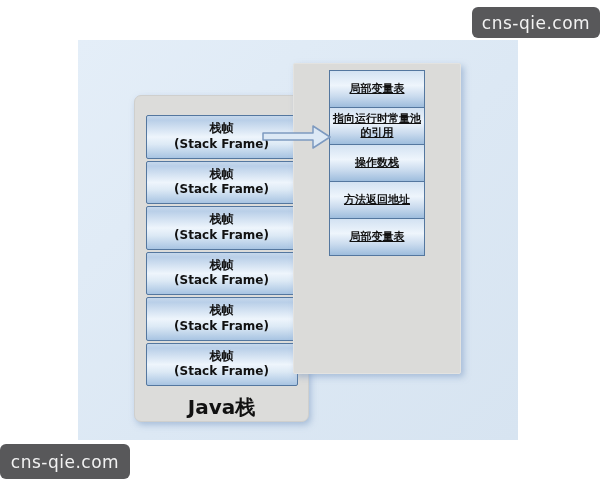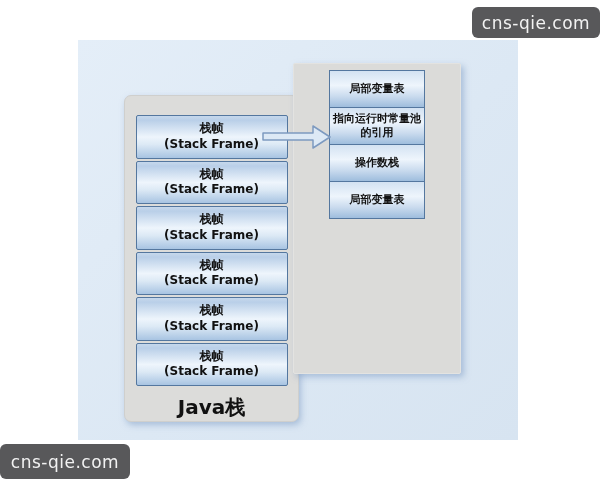--- a/index.html
+++ b/index.html
@@ -9,42 +9,42 @@
 
   .blue-bg { position: absolute; left: 78px; top: 40px; width: 440px; height: 400px;
     background: linear-gradient(135deg, #e4eef8 0%, #dce8f4 55%, #d7e4f1 100%); }
 
   .watermark { position: absolute; background: #58585a; color: #f2f2f2;
     font-size: 17px; display: flex; align-items: center; justify-content: center;
     letter-spacing: 0.5px; border-radius: 6px; }
   .watermark.top { right: 0; top: 7px; width: 128px; height: 31px; }
   .watermark.bottom { left: 0; top: 444px; width: 130px; height: 35px; }
 
-  .java-stack { position: absolute; left: 124px; top: 95px; width: 175px; height: 327px;
+  .java-stack { position: absolute; left: 134px; top: 95px; width: 175px; height: 327px;
     background: #dcdcda; border: 1px solid #cfcfcd; border-radius: 7px;
     box-shadow: 2px 3px 6px rgba(125,155,195,0.55);
     padding-top: 19px; display: flex; flex-direction: column; align-items: center; }
 
   .frame-box { width: 152px; height: 44px; margin-bottom: 2px;
     border: 1px solid #54779f; border-radius: 2px;
     background: linear-gradient(180deg, #c6d8ec 0%, #b9cfe8 10%, #eef5fc 50%, #dce9f5 68%, #a8c4e2 100%);
     display: flex; flex-direction: column; align-items: center; justify-content: center;
     font-size: 12px; font-weight: bold; color: #111; line-height: 1.3; text-align: center; }
 
   .java-stack-label { margin-top: 6px; font-size: 20px; font-weight: bold; color: #111; }
 
   .frame-detail-panel { position: absolute; left: 293px; top: 63px; width: 168px; height: 311px;
     background: #dbdbd9; border: 1px solid #e3e3e1; border-radius: 2px;
     box-shadow: 3px 3px 6px rgba(125,155,195,0.55);
     padding-top: 7px; display: flex; flex-direction: column; align-items: center; }
 
   .detail-box { width: 96px; border: 1px solid #54779f; margin-top: -1px;
     background: linear-gradient(180deg, #d3e2f2 0%, #eef5fc 40%, #cadbee 70%, #9ebddd 100%);
     display: flex; align-items: center; justify-content: center; text-align: center;
-    font-size: 11px; font-weight: bold; color: #111; line-height: 1.25; padding: 18px 3px; }
+    font-size: 11px; font-weight: bold; color: #111; line-height: 1.25; padding: 18px 3px; text-decoration: underline; }
   .detail-box.h29 { height: 29px; }
   .detail-box.h27 { height: 27px; }
   .detail-box.h33 { height: 33px; }
   .detail-box.h28 { height: 28px; }
   .detail-box.h31 { height: 31px; }
 
   .arrow-wrap { position: absolute; left: 262px; top: 123px; width: 70px; height: 28px; z-index: 5; }
 </style>
 </head>
 <body>
@@ -82,20 +82,21 @@
       <span>栈帧</span>
       <span>(Stack Frame)</span>
     </div>
     <div class="java-stack-label">Java栈</div>
   </div>
 
   <div class="frame-detail-panel">
     <div class="detail-box h29">局部变量表</div>
     <div class="detail-box h33">指向运行时常量池的引用</div>
     <div class="detail-box h27">操作数栈</div>
+    <div class="detail-box h28">方法返回地址</div>
     <div class="detail-box h31">局部变量表</div>
   </div>
 
   <div class="arrow-wrap">
     <svg width="70" height="28" viewBox="0 0 70 28">
       <polygon points="1,10 51,10 51,3 68,14 51,25 51,17 1,17" fill="#dde9f5" stroke="#7d9ac0" stroke-width="1.5" stroke-linejoin="round"></polygon>
     </svg>
   </div>
 
   <div class="watermark bottom">

